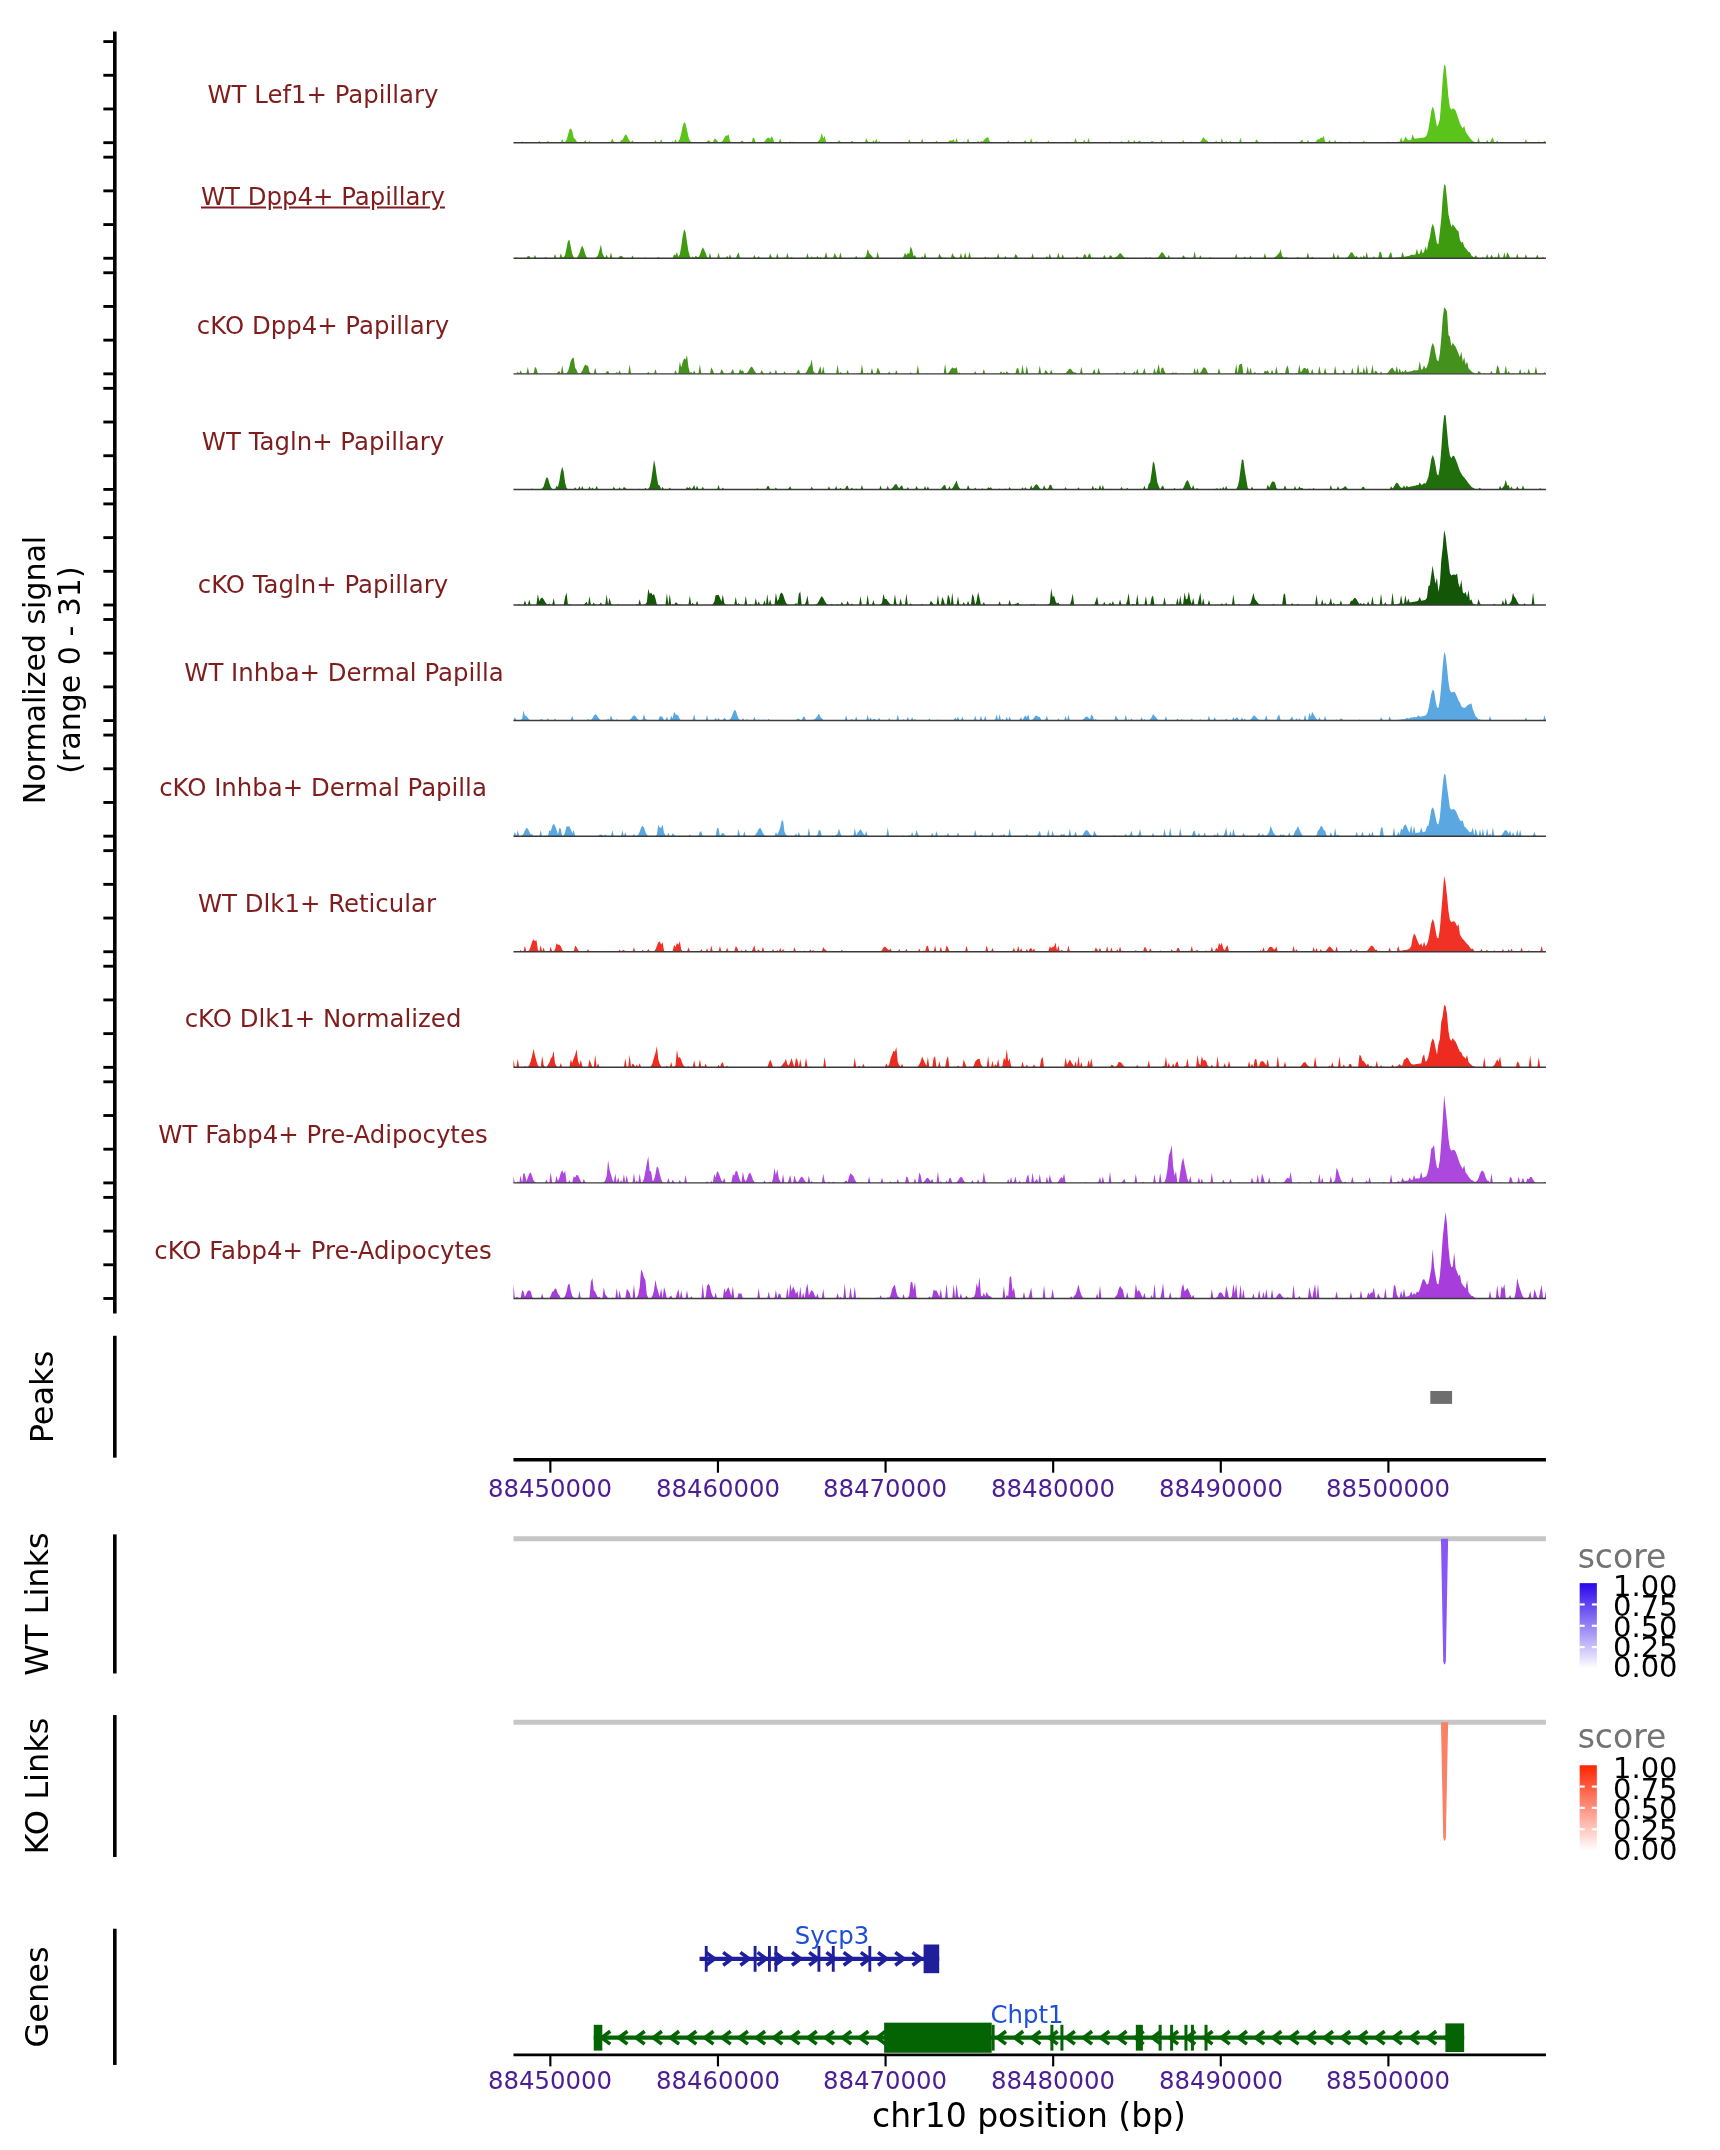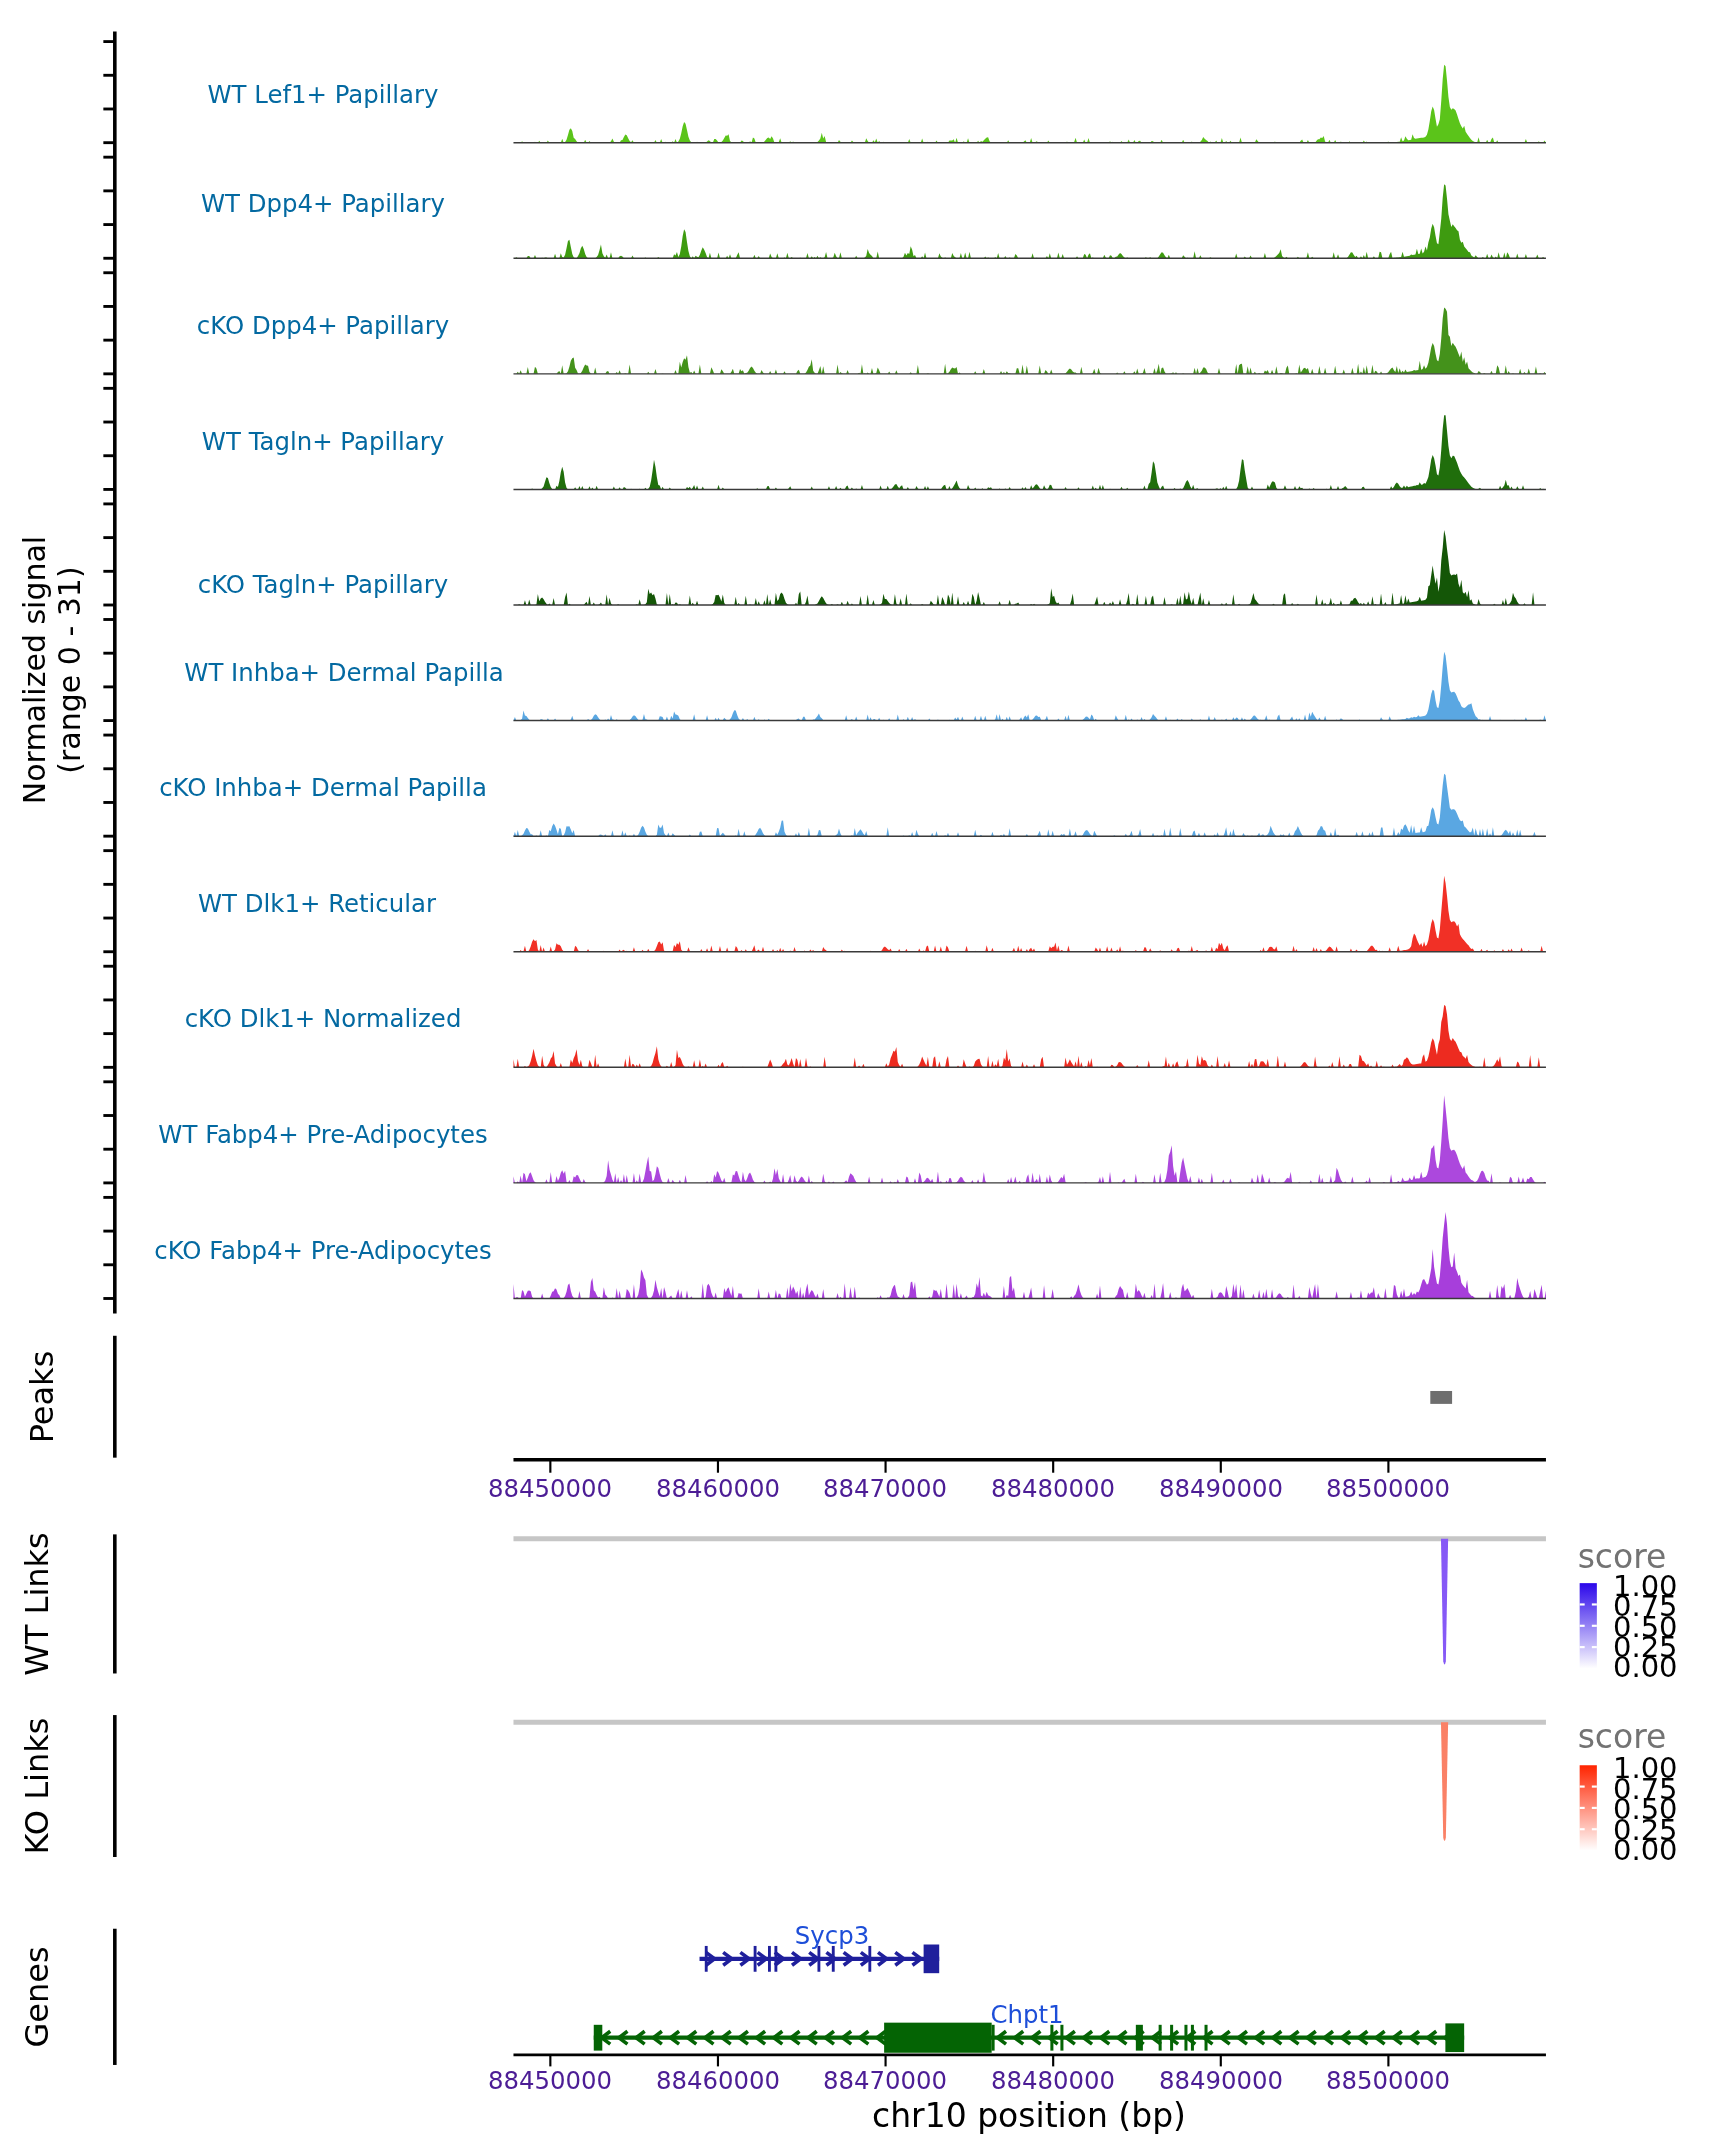--- a/index.html
+++ b/index.html
@@ -1,19 +1,19 @@
 <!DOCTYPE html>
 <html style="font-size:11.5px"><head>
 <meta charset="utf-8">
 <style>
   html,body{margin:0;padding:0;background:#fff;}
   #fig{position:relative;width:1721px;height:2151px;background:#fff;
        font-family:"DejaVu Sans", "Liberation Sans", sans-serif;}
   #plot-svg{position:absolute;left:0;top:0;}
-  .lbl{position:absolute;color:#0369a1;white-space:nowrap;}
+  .lbl{position:absolute;color:#7f1d1d;white-space:nowrap;}
   .track-label{font-size:24.4px;transform:translate(-50%,-50%);}
   .tick-label{font-size:24.4px;color:#4c1d95;transform:translateX(-50%);}
   .rot{transform:translate(-50%,-50%) rotate(-90deg);transform-origin:center;}
   .section-label{font-size:32px;color:#000;}
   .ylab{font-size:30px;color:#000;text-align:center;line-height:1.18;white-space:pre;}
   .legend-title{font-size:33px;color:#737373;transform:translate(-50%,-50%);}
   .legend-label{font-size:29px;color:#000;transform:translateY(-50%);}
   .gene-label{font-size:24.4px;color:#1d4ed8;transform:translate(-50%,-100%);}
   .axis-title{font-size:33px;color:#000;transform:translate(-50%,-50%);}
 </style>
@@ -287,21 +287,21 @@
   <div class="lbl legend-label" style="left:1613px;top:1830px;">0.25</div>
   <div class="lbl legend-label" style="left:1613px;top:1850px;">0.00</div>
 
   <div class="lbl gene-label" id="gene-label-0" style="left: 832px; top: 1950px;">Sycp3</div>
   <div class="lbl gene-label" id="gene-label-1" style="left: 1027px; top: 2029px;">Chpt1</div>
 
   <div class="lbl axis-title" style="left:1029px;top:2115px;">chr10 position (bp)</div>
 
   <div id="gen-labels">
       <div class="lbl track-label" style="left: 323px; top: 94px;">WT Lef1+ Papillary</div>
-      <div class="lbl track-label" style="left: 323px; top: 203px;">WT Dpp4+ Papillary</div>
+      <div class="lbl track-label" style="left: 323px; top: 196px; text-decoration: underline;">WT Dpp4+ Papillary</div>
       <div class="lbl track-label" style="left: 323px; top: 325px;">cKO Dpp4+ Papillary</div>
       <div class="lbl track-label" style="left: 323px; top: 441px;">WT Tagln+ Papillary</div>
       <div class="lbl track-label" style="left: 323px; top: 556px; margin-top: 28px;">cKO Tagln+ Papillary</div>
       <div class="lbl track-label" style="left: 323px; top: 672px; margin-left: 21px;">WT Inhba+ Dermal Papilla</div>
       <div class="lbl track-label" style="left: 323px; top: 787px;">cKO Inhba+ Dermal Papilla</div>
       <div class="lbl track-label" style="left: 317px; top: 903px;">WT Dlk1+ Reticular</div>
       <div class="lbl track-label" style="left: 323px; top: 1018px;">cKO Dlk1+ Normalized</div>
       <div class="lbl track-label" style="left: 323px; top: 1134px;">WT Fabp4+ Pre-Adipocytes</div>
       <div class="lbl track-label" style="left: 323px; top: 1250px;">cKO Fabp4+ Pre-Adipocytes</div>
       <div class="lbl tick-label" style="left: 550px; top: 1474px;">88450000</div>

